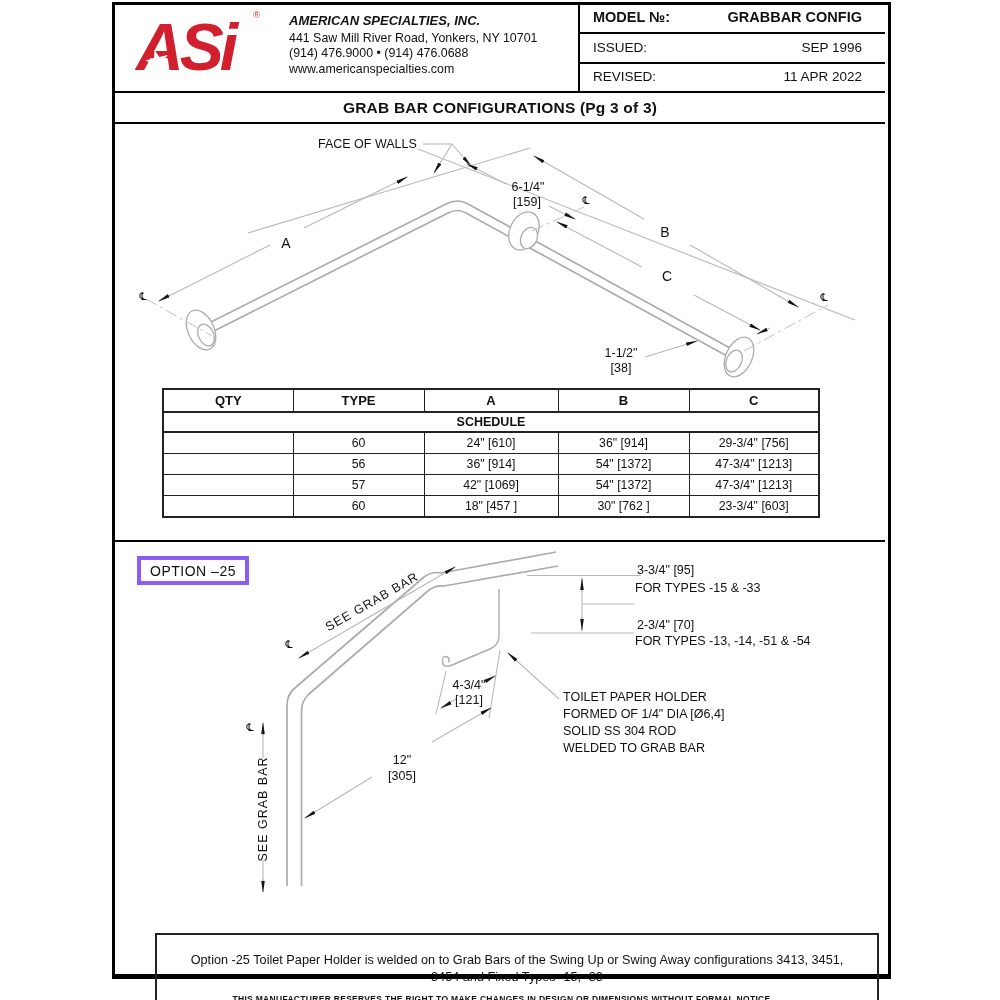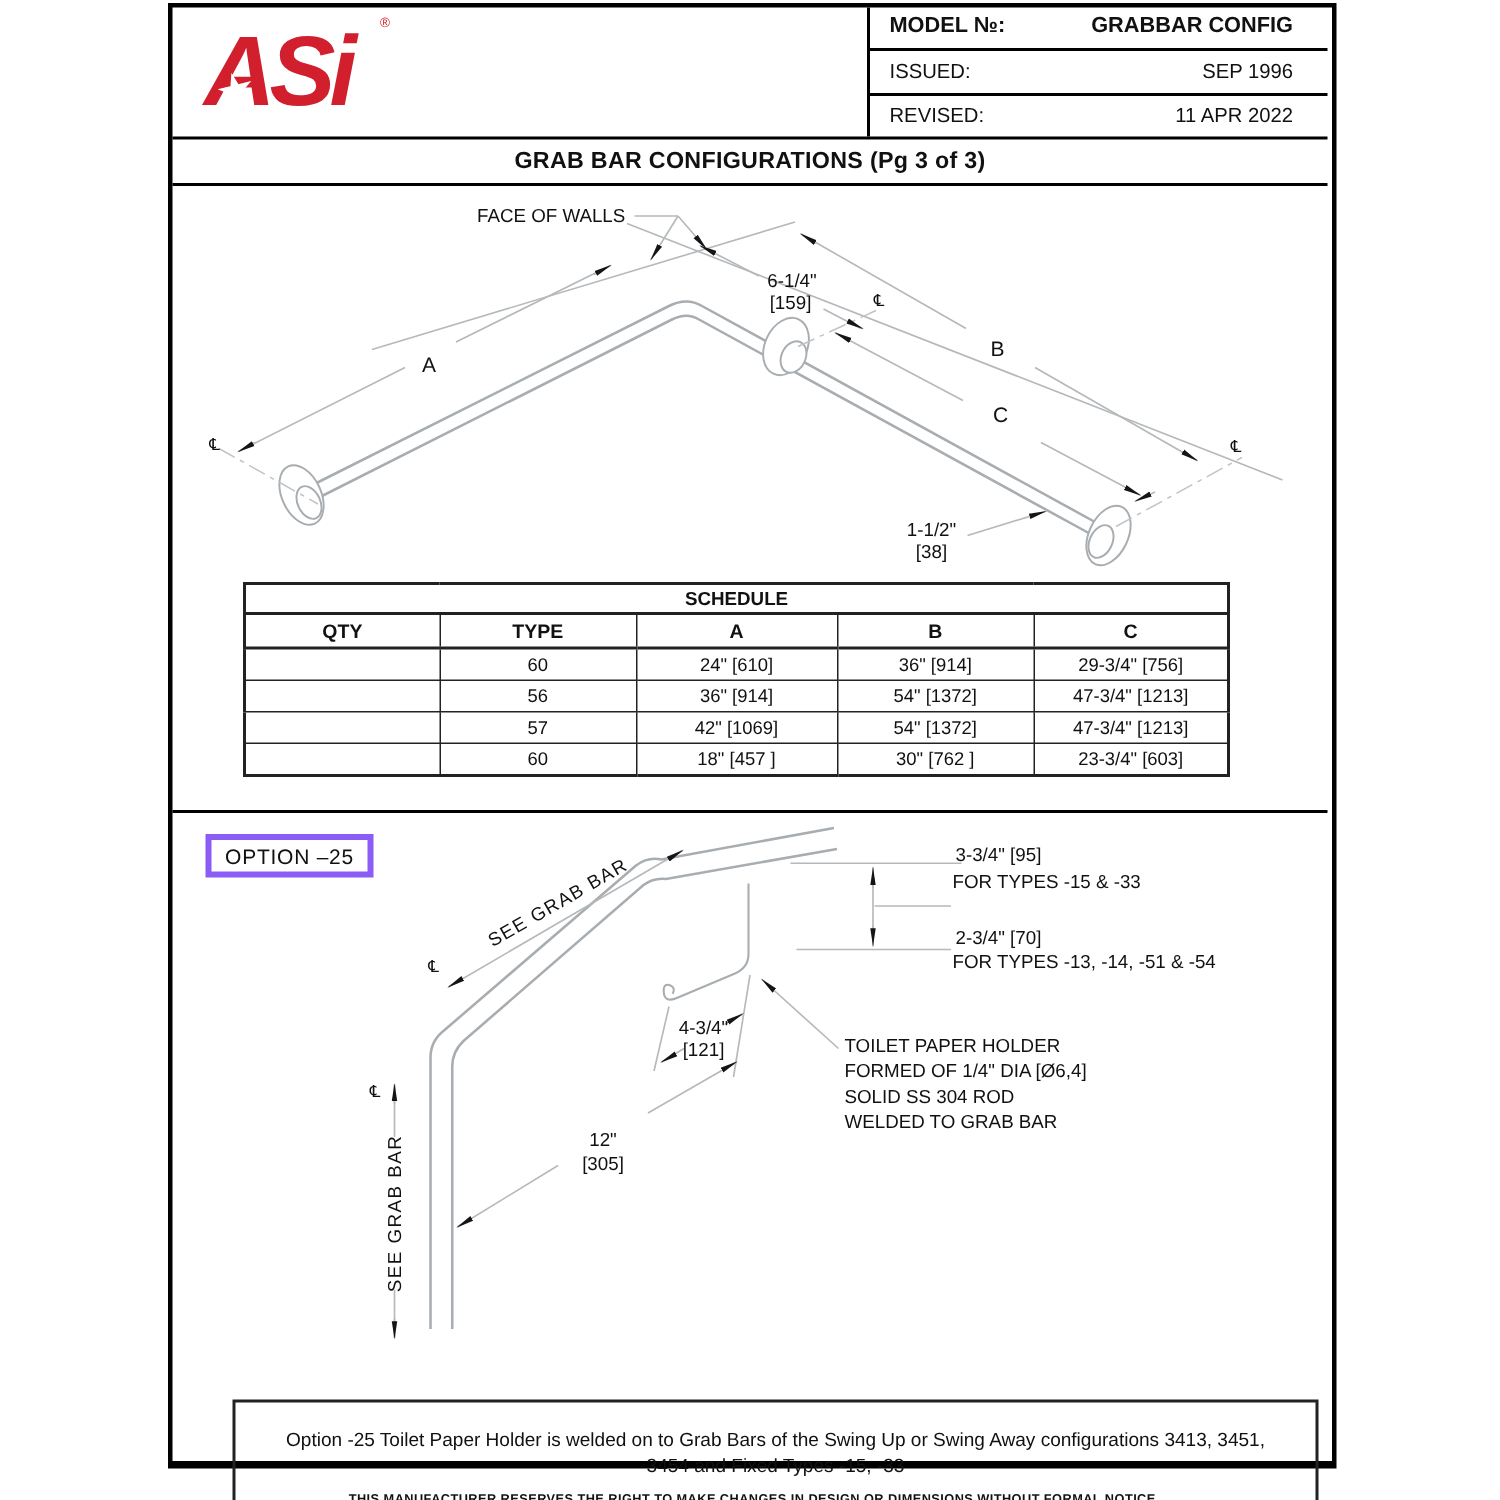--- a/index.html
+++ b/index.html
@@ -69,20 +69,26 @@
   <div class="hline" style="left:115px;top:91px;width:770px;"></div>
   <div class="hline" style="left:115px;top:122px;width:770px;"></div>
   <div class="hline" style="left:115px;top:540px;width:770px;"></div>
 
   <div class="logo">
     <span class="logo-text" style="color:#d21f2d;">ASi</span>
     <span class="logo-star">★</span>
     <span class="logo-reg" style="color:#d21f2d;">®</span>
   </div>
 
+  <div class="company">
+    <div class="cname">AMERICAN SPECIALTIES, INC.</div>
+    <div>441 Saw Mill River Road, Yonkers, NY 10701</div>
+    <div>(914) 476.9000 • (914) 476.0688</div>
+    <div>www.americanspecialties.com</div>
+  </div>
 
   <div class="mrow bold" style="top:2px;height:30px;">
     <span>MODEL №:</span>
     <span>GRABBAR CONFIG</span>
   </div>
   <div class="mrow" style="top:32px;height:30px;">
     <span>ISSUED:</span>
     <span>SEP 1996</span>
   </div>
   <div class="mrow" style="top:62px;height:29px;">
@@ -182,29 +188,29 @@
   <table class="sched">
     <colgroup>
         <col style="width:130px">
         <col style="width:131px">
         <col style="width:134px">
         <col style="width:131px">
         <col style="width:130px">
       </colgroup>
     <tbody>
         <tr>
-          <td class="ttl" colspan="5">SCHEDULE</td>
-        </tr>
-    <tr>
       <th>QTY</th>
       <th>TYPE</th>
       <th>A</th>
       <th>B</th>
       <th>C</th>
     </tr>
+    <tr>
+          <td class="ttl" colspan="5">SCHEDULE</td>
+        </tr>
     <tr>
       <td></td>
           <td>60</td>
           <td>24" [610]</td>
           <td>36" [914]</td>
           <td>29-3/4" [756]</td>
     </tr>
     <tr>
       <td></td>
           <td>56</td>

